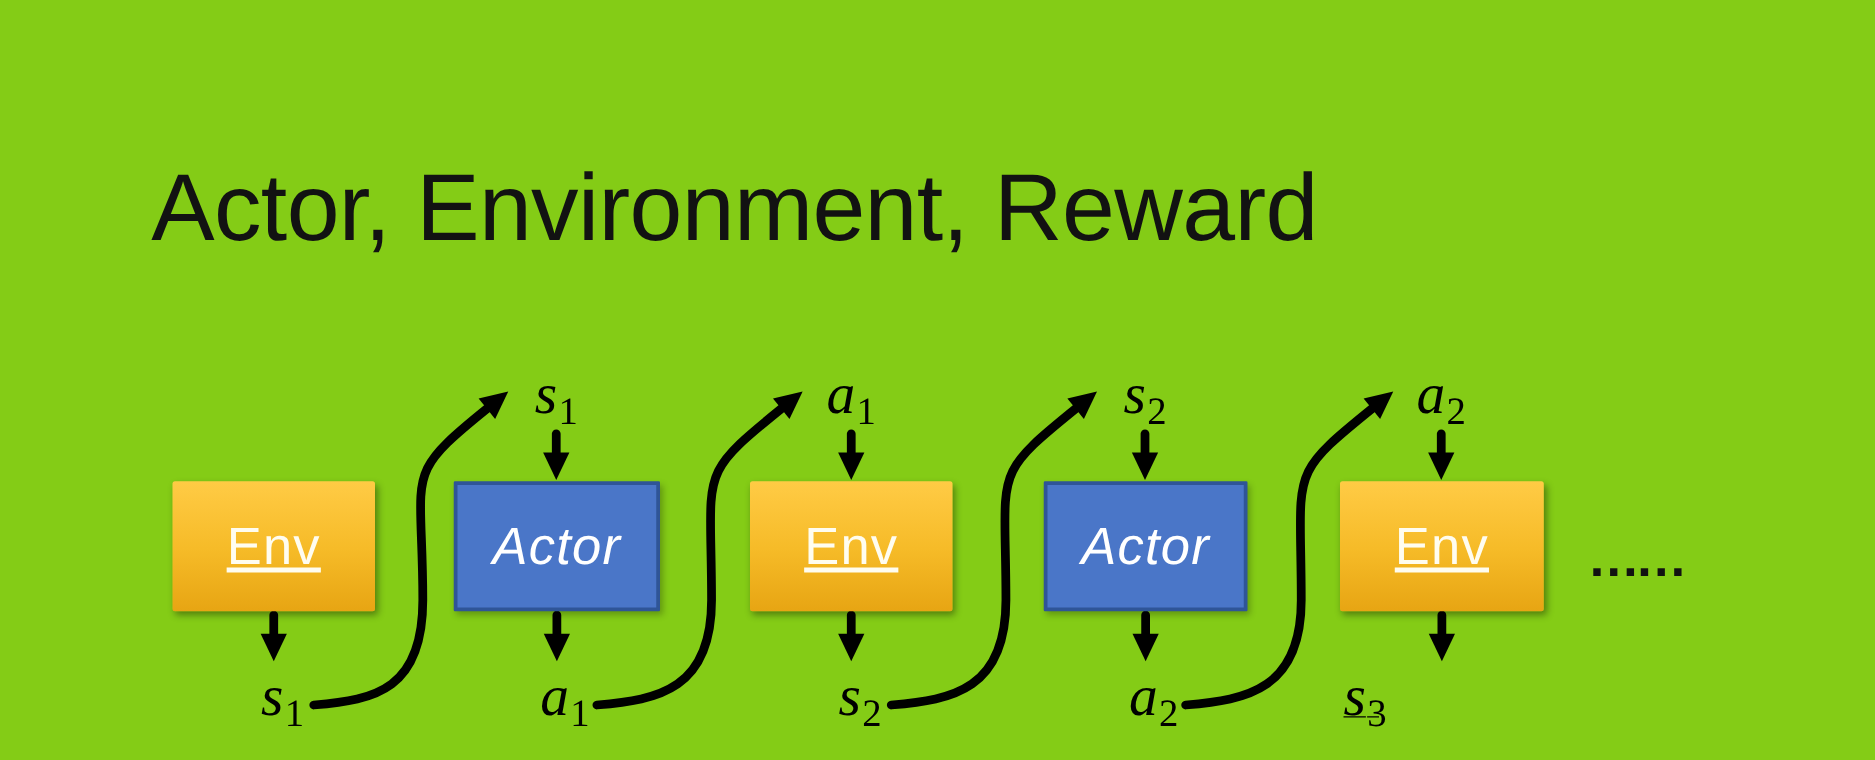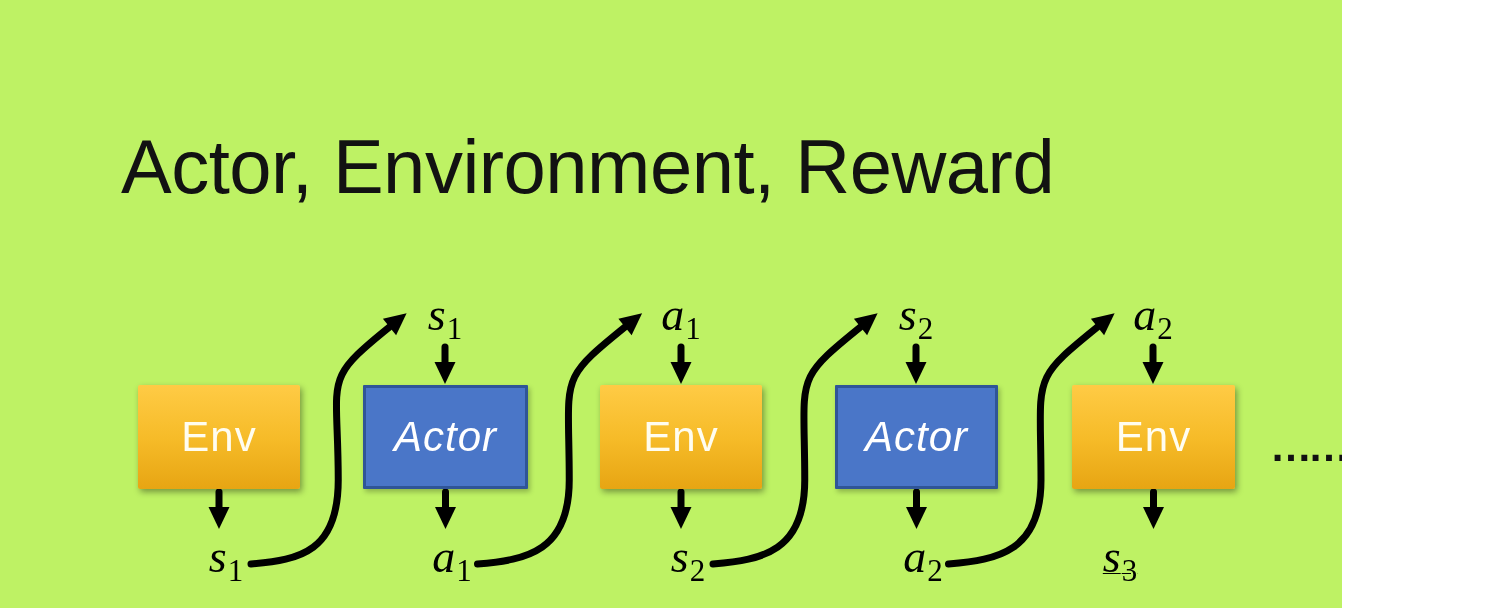--- a/index.html
+++ b/index.html
@@ -1,34 +1,35 @@
 <!DOCTYPE html>
 <html><head>
 <meta charset="utf-8">
 <style>
   html,body{margin:0;padding:0;background:#fff;}
   .slide{
-    position:relative;width:1328px;height:608px;background:#bef264;
-    font-family:"Liberation Sans",sans-serif;overflow:hidden;padding-left:14px;
+    position:relative;width:1500px;height:608px;background:#84cc16;
+    font-family:"Liberation Sans",sans-serif;overflow:hidden;
   }
   .title{
     position:absolute;left:121px;top:127px;
     font-size:76px;font-weight:300;color:#121212;
     letter-spacing:-0.5px;white-space:nowrap;line-height:1.05;
   }
   .layer{position:absolute;left:0;top:0;width:100%;height:100%;}
   svg.arrows{position:absolute;left:0;top:0;}
   .node{
     position:absolute;display:flex;align-items:center;justify-content:center;
     font-size:42px;letter-spacing:1px;box-sizing:border-box;white-space:nowrap;
   }
   .node.env{
     background:linear-gradient(180deg,#ffcb45 0%,#f6bb28 52%,#e7a513 100%);
     color:#fffdf0;border-radius:2px;
     box-shadow:2px 3px 6px rgba(0,0,0,0.38);
+    text-decoration:underline;
   }
   .node.actor{
     background:#4a76c8;border:3px solid #2f5597;color:#ffffff;
     border-radius:1px;box-shadow:2px 3px 5px rgba(0,0,0,0.25);font-style:italic;
   }
   .mlabel{
     position:absolute;transform:translate(-50%,-50%);
     font-family:"Liberation Serif",serif;color:#000;white-space:nowrap;line-height:1;
   }
   .mlabel .b{font-style:italic;font-size:46px;}
@@ -85,17 +86,17 @@
         <span>Env</span>
       </div>
       <div class="mlabel" style="left: 445px; top: 318px;"><span class="b">s</span><span class="sub">1</span></div>
       <div class="mlabel" style="left: 681px; top: 318px;"><span class="b">a</span><span class="sub">1</span></div>
       <div class="mlabel" style="left: 916px; top: 318px;"><span class="b">s</span><span class="sub">2</span></div>
       <div class="mlabel" style="left: 1153px; top: 318px;"><span class="b">a</span><span class="sub">2</span></div>
       <div class="mlabel" style="left: 226px; top: 560px;"><span class="b">s</span><span class="sub">1</span></div>
       <div class="mlabel" style="left: 452px; top: 560px;"><span class="b">a</span><span class="sub">1</span></div>
       <div class="mlabel" style="left: 688px; top: 560px;"><span class="b">s</span><span class="sub">2</span></div>
       <div class="mlabel" style="left: 923px; top: 560px;"><span class="b">a</span><span class="sub">2</span></div>
-      <div class="mlabel" style="left: 1120px; top: 560px; text-decoration: underline;"><span class="b">s</span><span class="sub">3</span></div>
+      <div class="mlabel" style="left: 1092px; top: 560px; text-decoration: underline;"><span class="b">s</span><span class="sub">3</span></div>
       <div class="dots" style="left: 1308px; top: 447px;">……</div>
     </div>
 
 </div>
 
 </body></html>

